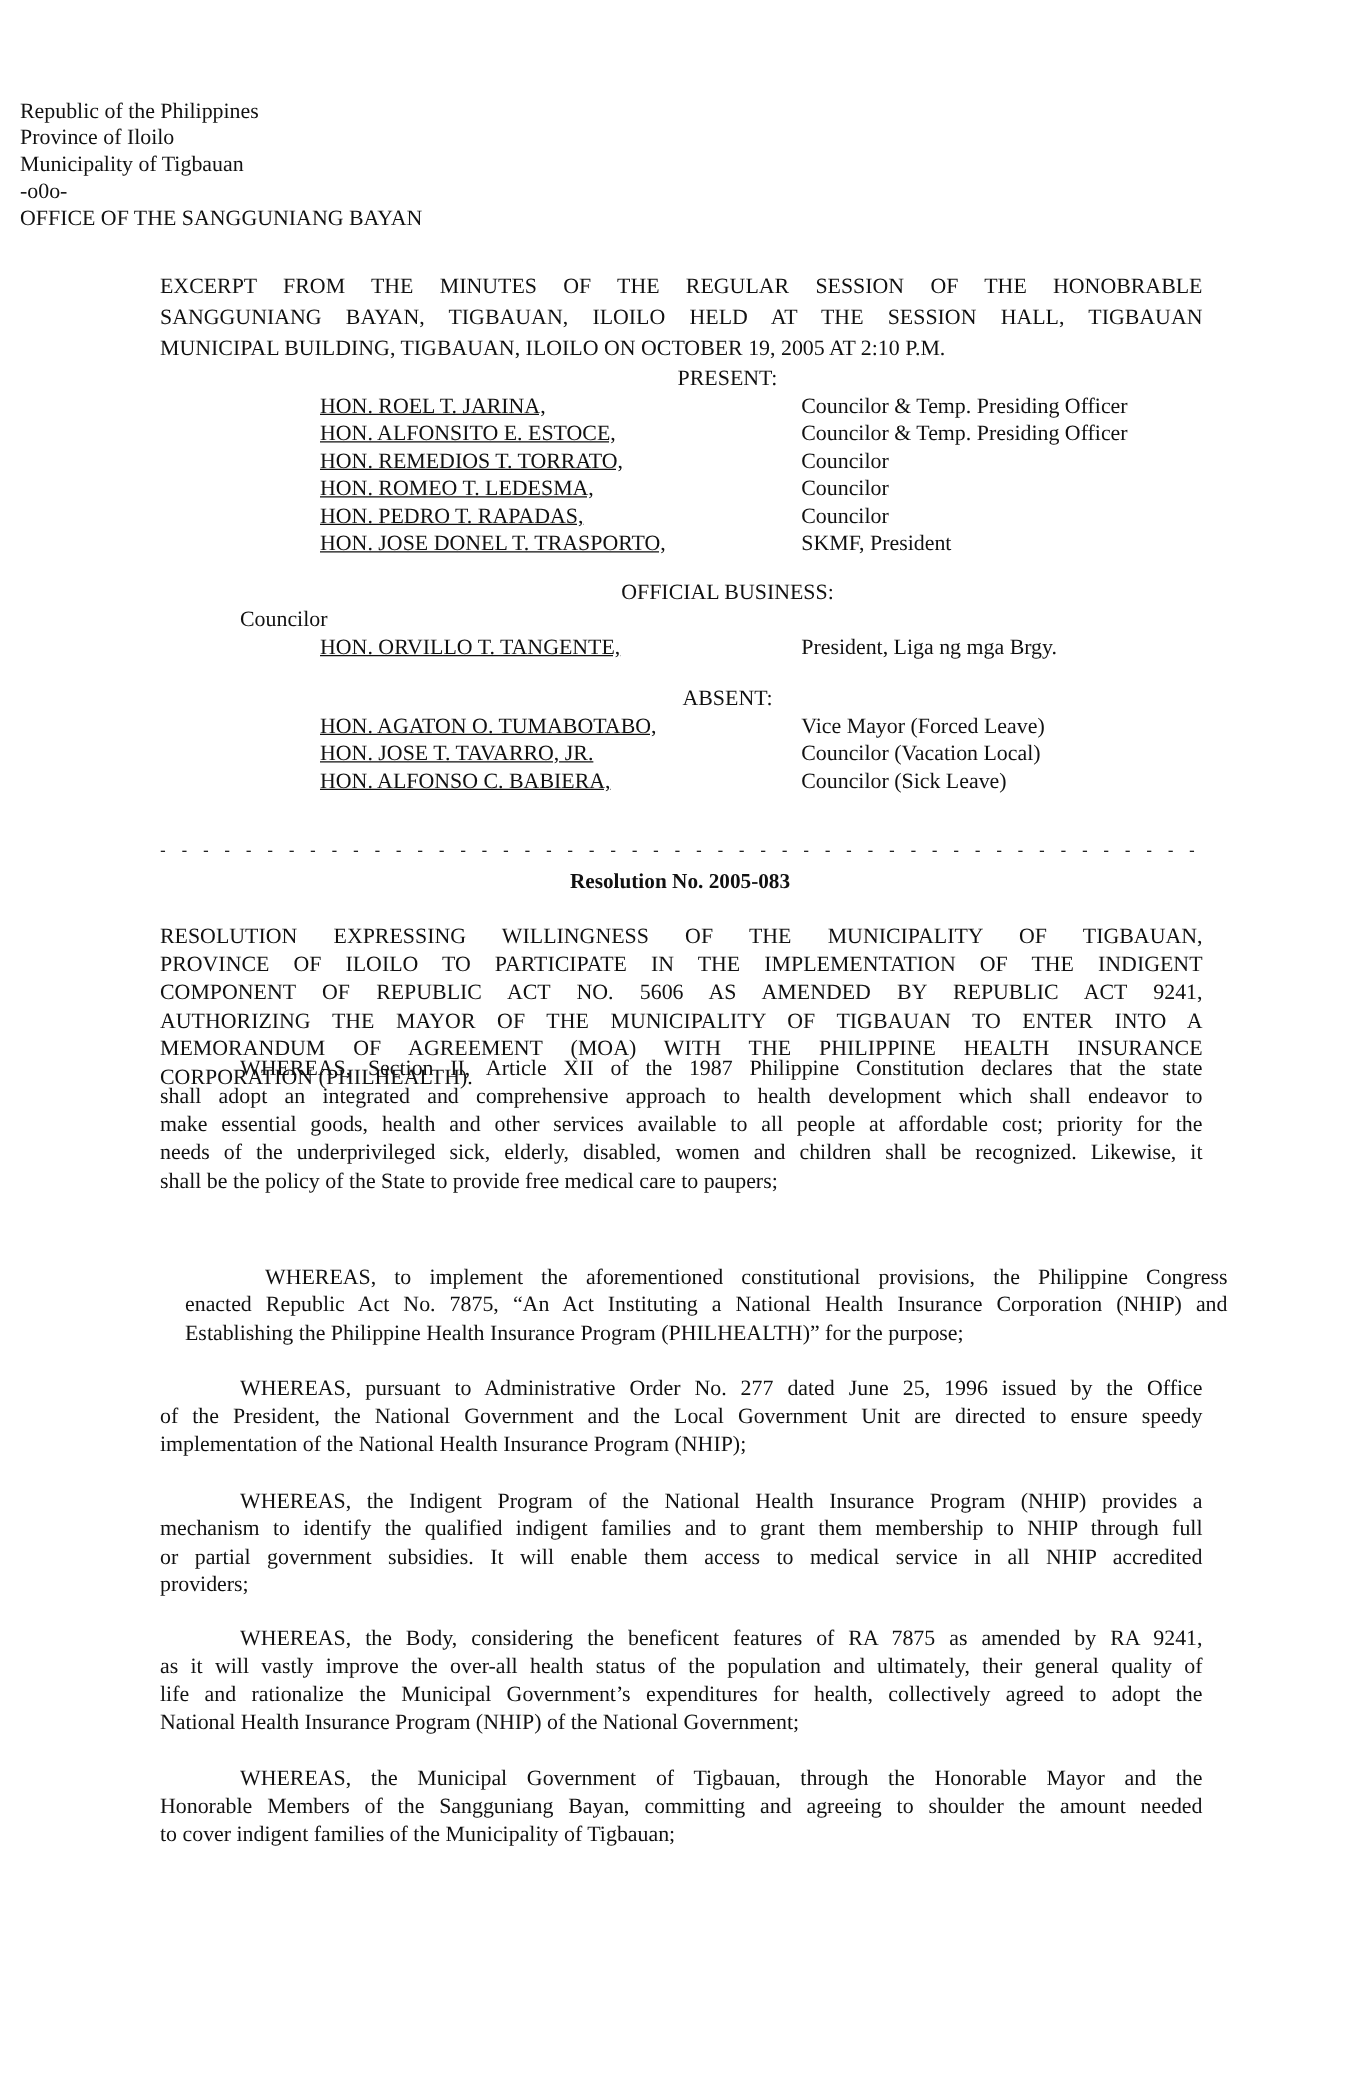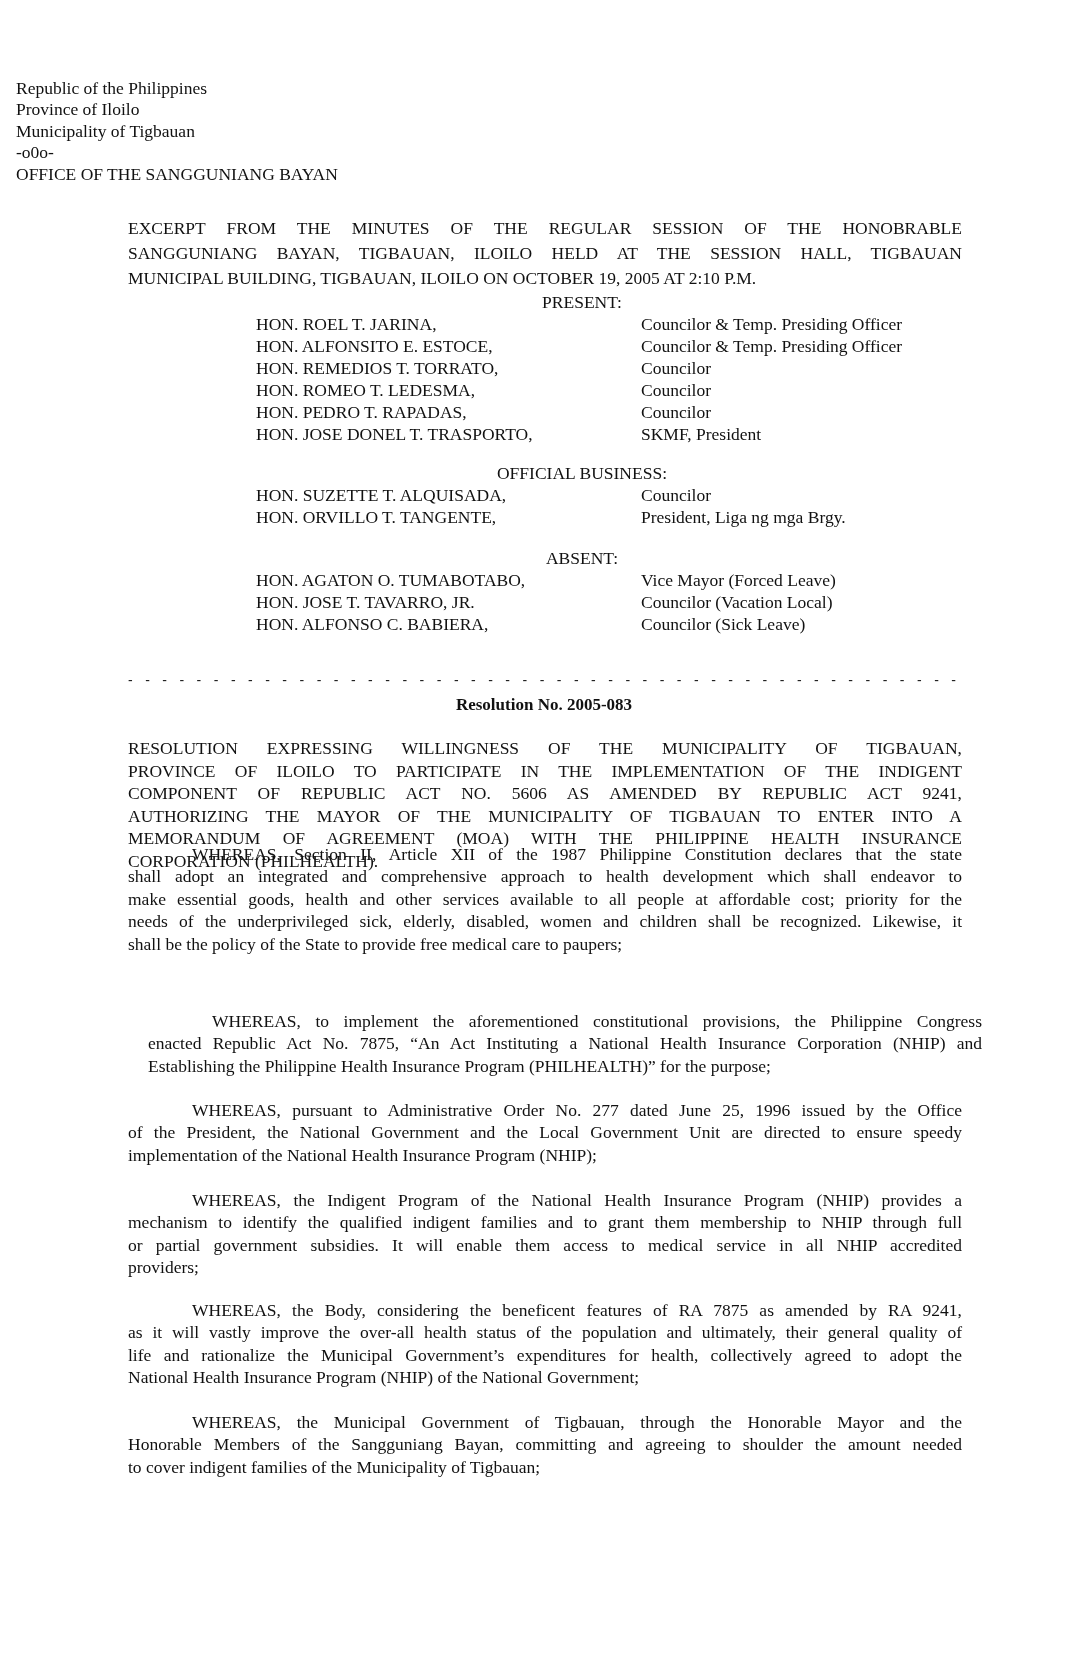--- a/index.html
+++ b/index.html
@@ -14,21 +14,21 @@
     .header div { height: 21.4px; }
     .excerpt {
       position: absolute; left: 128px; top: 216px; width: 834px;
       text-align: justify; text-align-last: left;
     }
     .jline { display: block; text-align: justify; text-align-last: justify; height: 25px; line-height: 25px; }
     .lastline { display: block; text-align: left; height: 25px; line-height: 25px; }
     .att { position: absolute; left: 192px; width: 780px; }
     .att .lbl { height: 22px; line-height: 22px; text-align: center; }
     .att .row { display: flex; height: 22px; line-height: 22px; }
-    .att .nm { width: 449px; padding-left: 64px; box-sizing: border-box; white-space: nowrap; }
+    .att .nm { width: 449px; padding-left: 64px; box-sizing: border-box; white-space: nowrap; text-decoration: underline; }
     .att .rl { white-space: nowrap; }
     .divider {
       position: absolute; left: 128px; top: 673px; width: 834px; height: 14px;
       overflow: hidden; white-space: nowrap; letter-spacing: 4.3px;
       font-family: "Liberation Sans", sans-serif; font-size: 14px; line-height: 14px; color: #222;
     }
     .resno {
       position: absolute; left: 0; top: 694px; width: 1088px; text-align: center;
       font-weight: bold; font-size: 17px;
     }
@@ -81,21 +81,20 @@
     </div>
     <div class="row">
       <span class="nm">HON. JOSE DONEL T. TRASPORTO,</span>
       <span class="rl">SKMF, President</span>
     </div>
   </div>
 
   <div class="att" style="top:462px;">
     <div class="lbl">OFFICIAL BUSINESS:</div>
     <div class="row">
-      <span class="nm">HON. SUZETTE T. ALQUISADA,</span>
       <span class="rl">Councilor</span>
     </div>
     <div class="row">
       <span class="nm">HON. ORVILLO T. TANGENTE,</span>
       <span class="rl">President, Liga ng mga Brgy.</span>
     </div>
   </div>
 
   <div class="att" style="top:547px;">
     <div class="lbl">ABSENT:</div>

